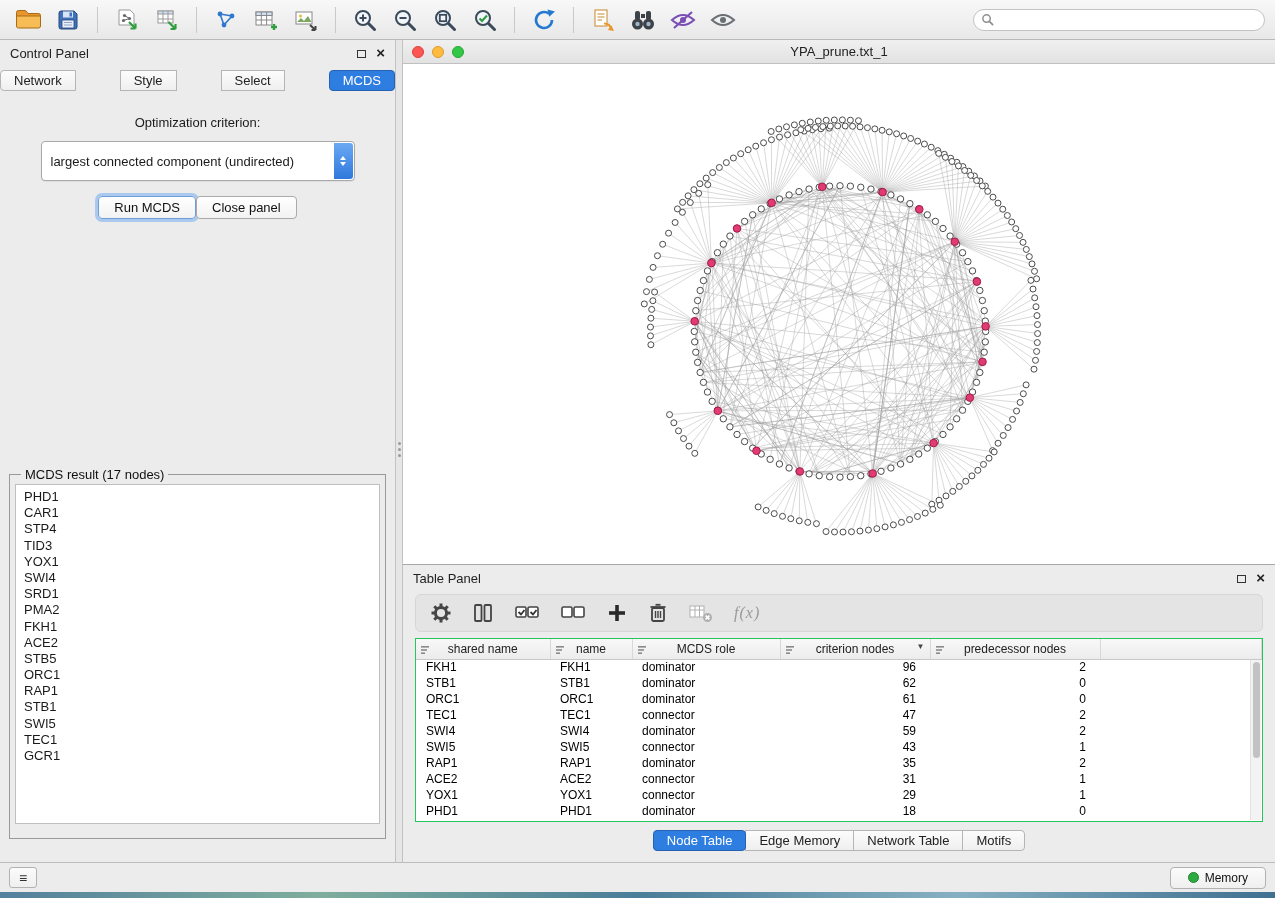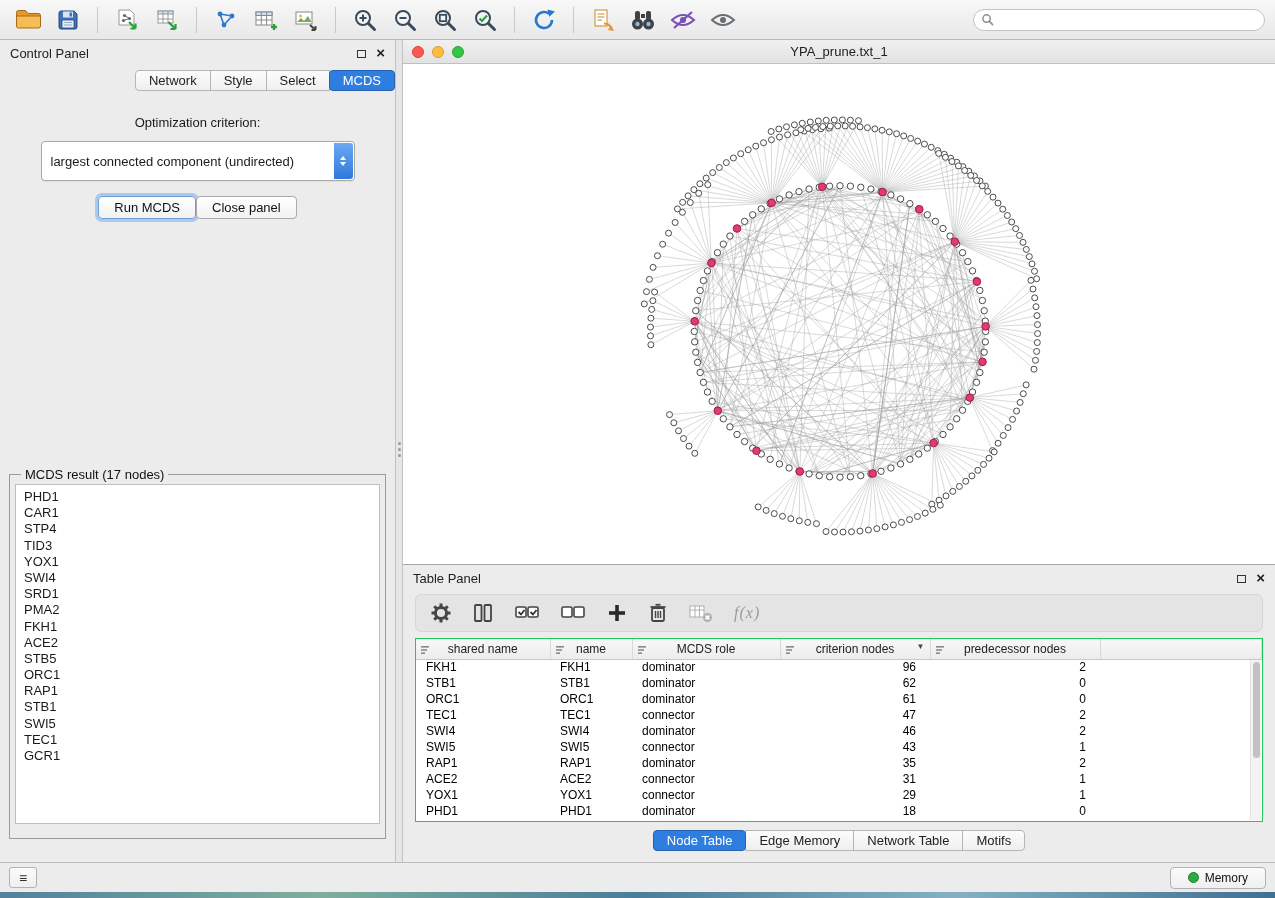--- a/index.html
+++ b/index.html
@@ -17,21 +17,21 @@
 
 .main{flex:1;display:flex;min-height:0}
 
 
 .control-panel{width:395px;flex:0 0 395px;background:#ececec;position:relative}
 .panel-header{height:26px;display:flex;align-items:center;padding:0 10px;font-size:13px;color:#222}
 .win-btns{margin-left:auto;display:flex;align-items:center;gap:10px}
 .float-box{width:9px;height:8px;border:1.5px solid #333;display:inline-block}
 .close-x{font-size:15px;font-weight:bold;color:#222;line-height:10px}
 .tabs{display:flex}
-.cp-tabbar{justify-content:flex-end;margin-top:4px}
+.cp-tabbar{justify-content:space-between;margin-top:4px}
 .tab{height:21px;line-height:19px;padding:0 13px;font-size:13px;color:#222;background:linear-gradient(#fcfcfc,#efefef);border:1px solid #b5b5b5;margin-left:-1px;white-space:nowrap}
 .tab:first-child{border-radius:4px 0 0 4px;margin-left:0}
 .tab:last-child{border-radius:0 4px 4px 0}
 .tab.active{background:#2e7de0;color:#fff;border-color:#2662b2;border-radius:4px;position:relative;z-index:2}
 .opt-label{text-align:center;margin-top:24px;font-size:13px}
 .dropdown{margin:11px auto 0;width:314px;height:40px;background:#fff;border:1px solid #a8a8a8;border-radius:4px;display:flex;align-items:center;padding-left:9px;font-size:13px;position:relative;box-shadow:0 1px 1px rgba(0,0,0,.06)}
 .stepper{position:absolute;right:1px;top:1px;bottom:1px;width:19px;background:linear-gradient(#6aa9f2,#2f79dd);border-radius:0 3px 3px 0;display:flex;flex-direction:column;align-items:center;justify-content:center;gap:2px}
 .tri-up{width:0;height:0;border-left:3.5px solid transparent;border-right:3.5px solid transparent;border-bottom:4.5px solid #fff}
 .tri-dn{width:0;height:0;border-left:3.5px solid transparent;border-right:3.5px solid transparent;border-top:4.5px solid #fff}
 .btn-row{display:flex;justify-content:center;margin-top:15px}
@@ -1137,21 +1137,21 @@
                   <td class="">TEC1</td>
                   <td class="">connector</td>
                   <td class="num">47</td>
                   <td class="num">2</td>
                   <td class=""></td>
                 </tr>
                 <tr>
                   <td class="">SWI4</td>
                   <td class="">SWI4</td>
                   <td class="">dominator</td>
-                  <td class="num">46</td>
+                  <td class="num">59</td>
                   <td class="num">2</td>
                   <td class=""></td>
                 </tr>
                 <tr>
                   <td class="">SWI5</td>
                   <td class="">SWI5</td>
                   <td class="">connector</td>
                   <td class="num">43</td>
                   <td class="num">1</td>
                   <td class=""></td>

